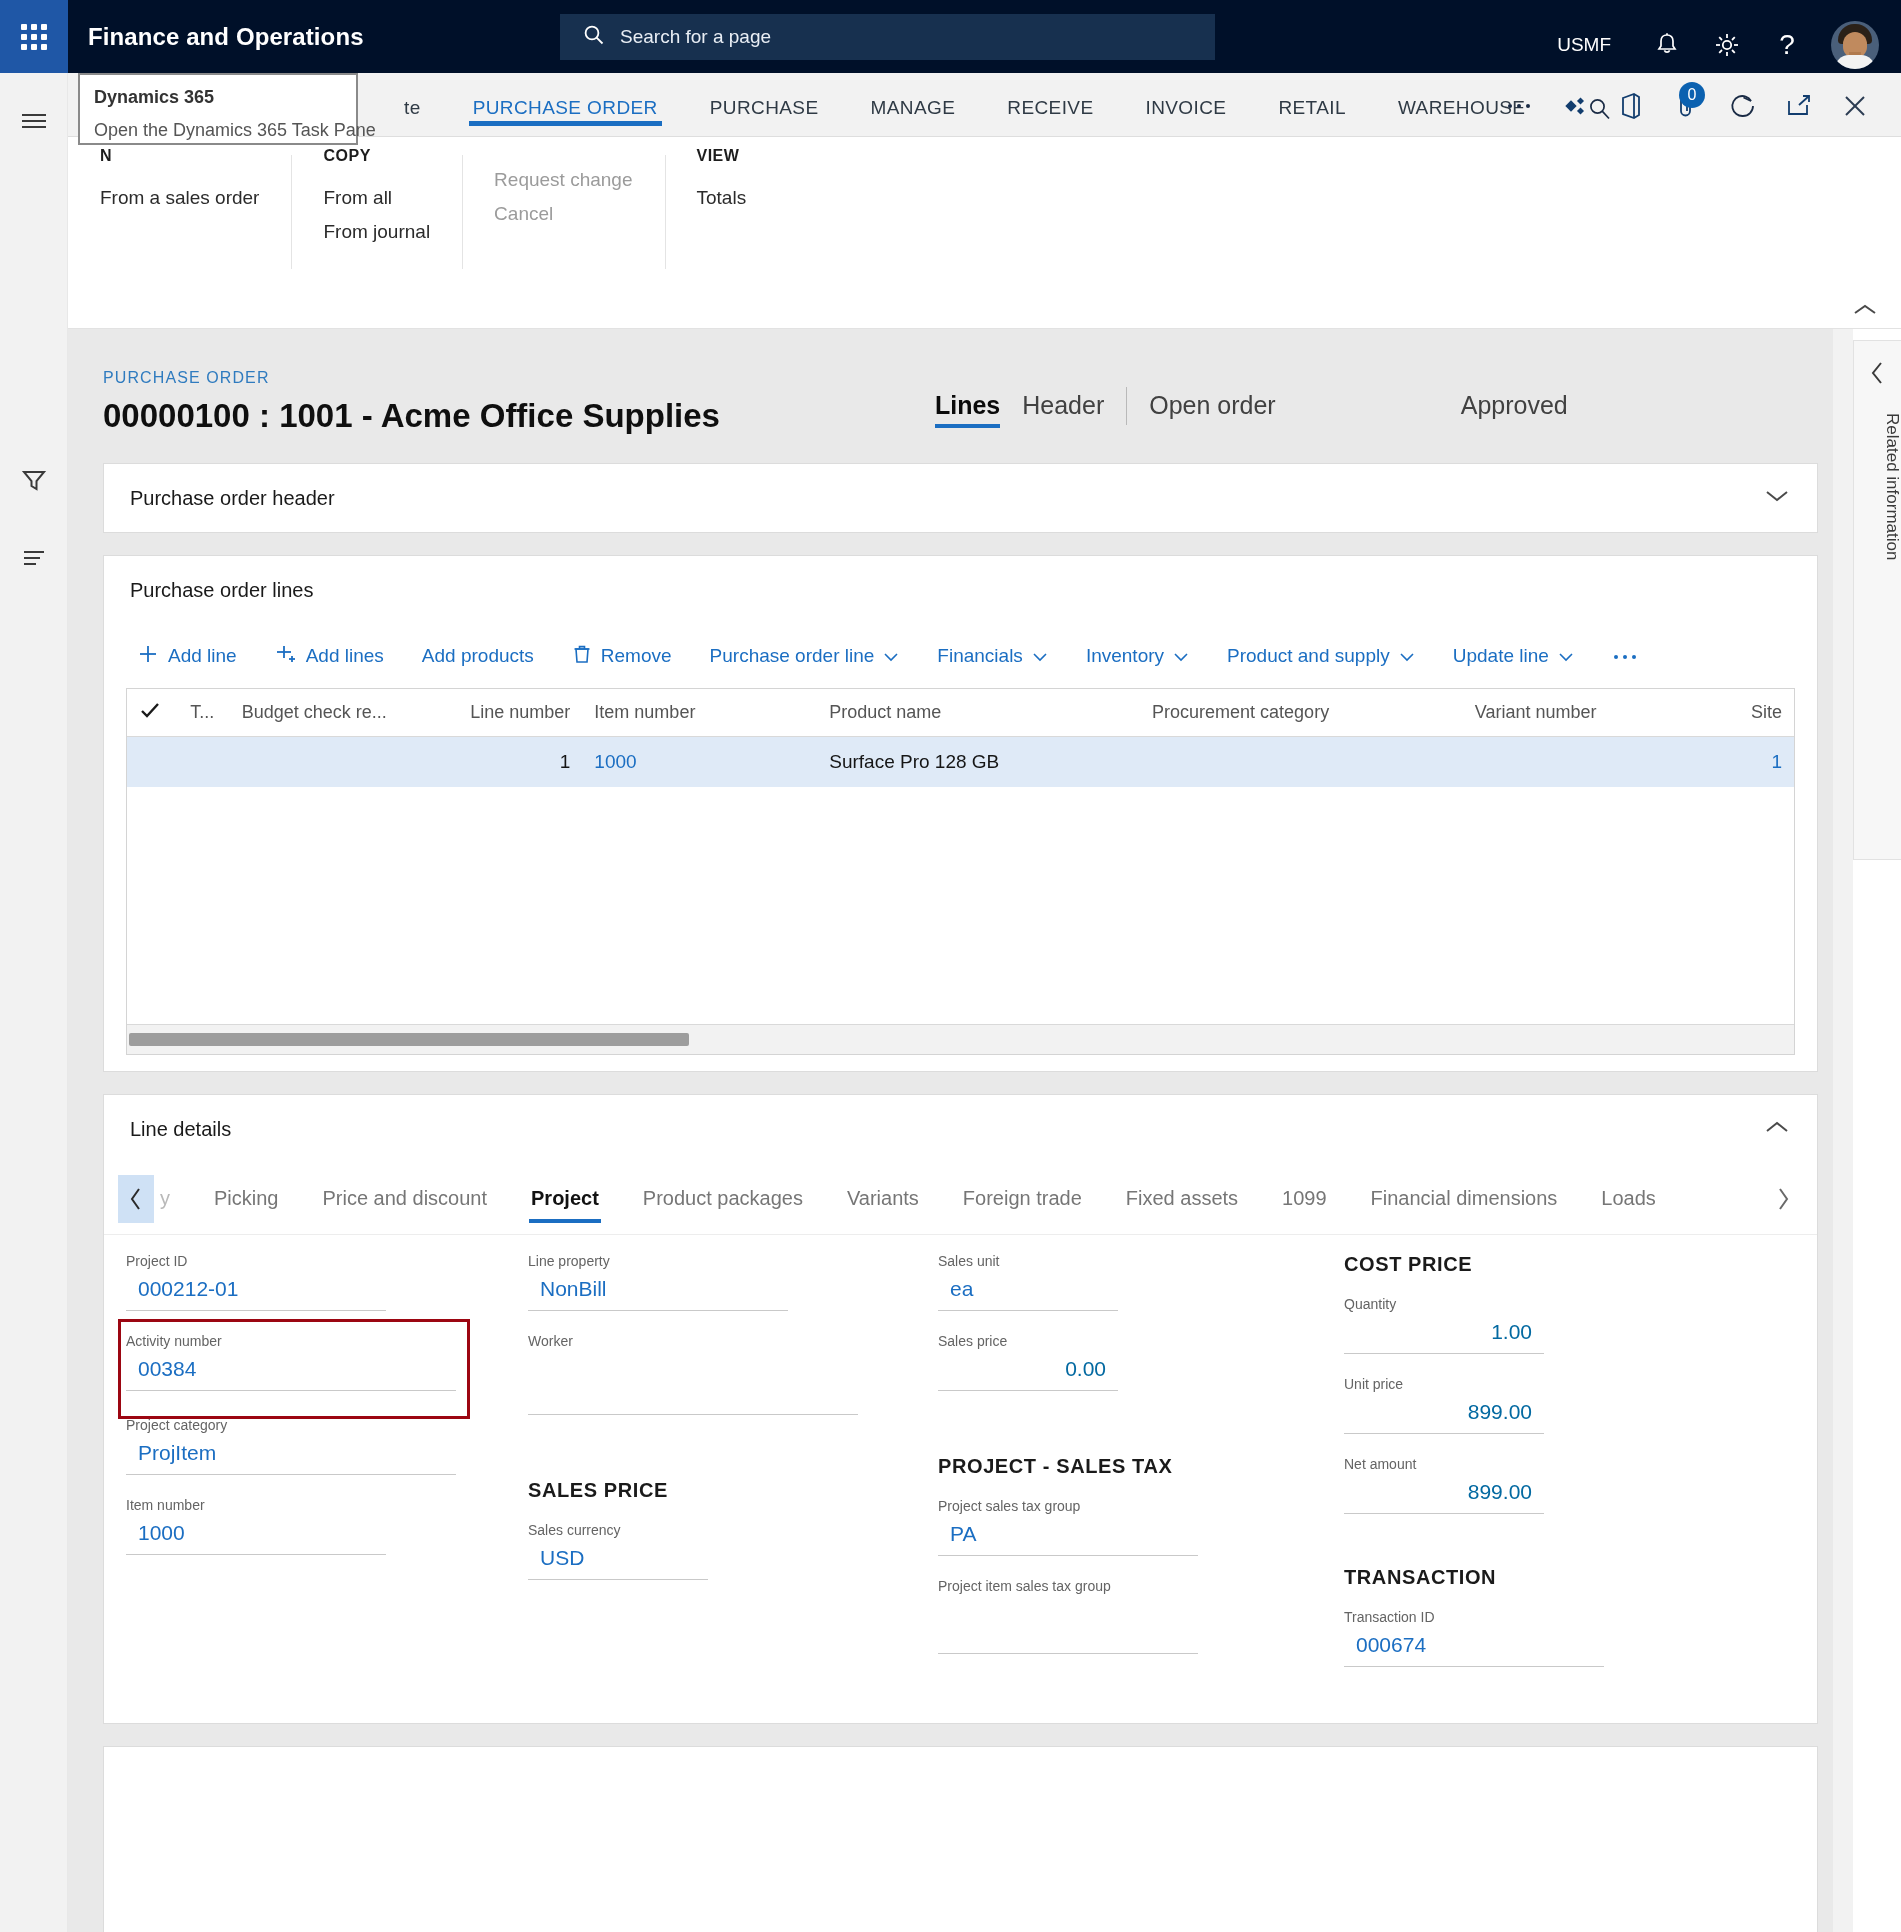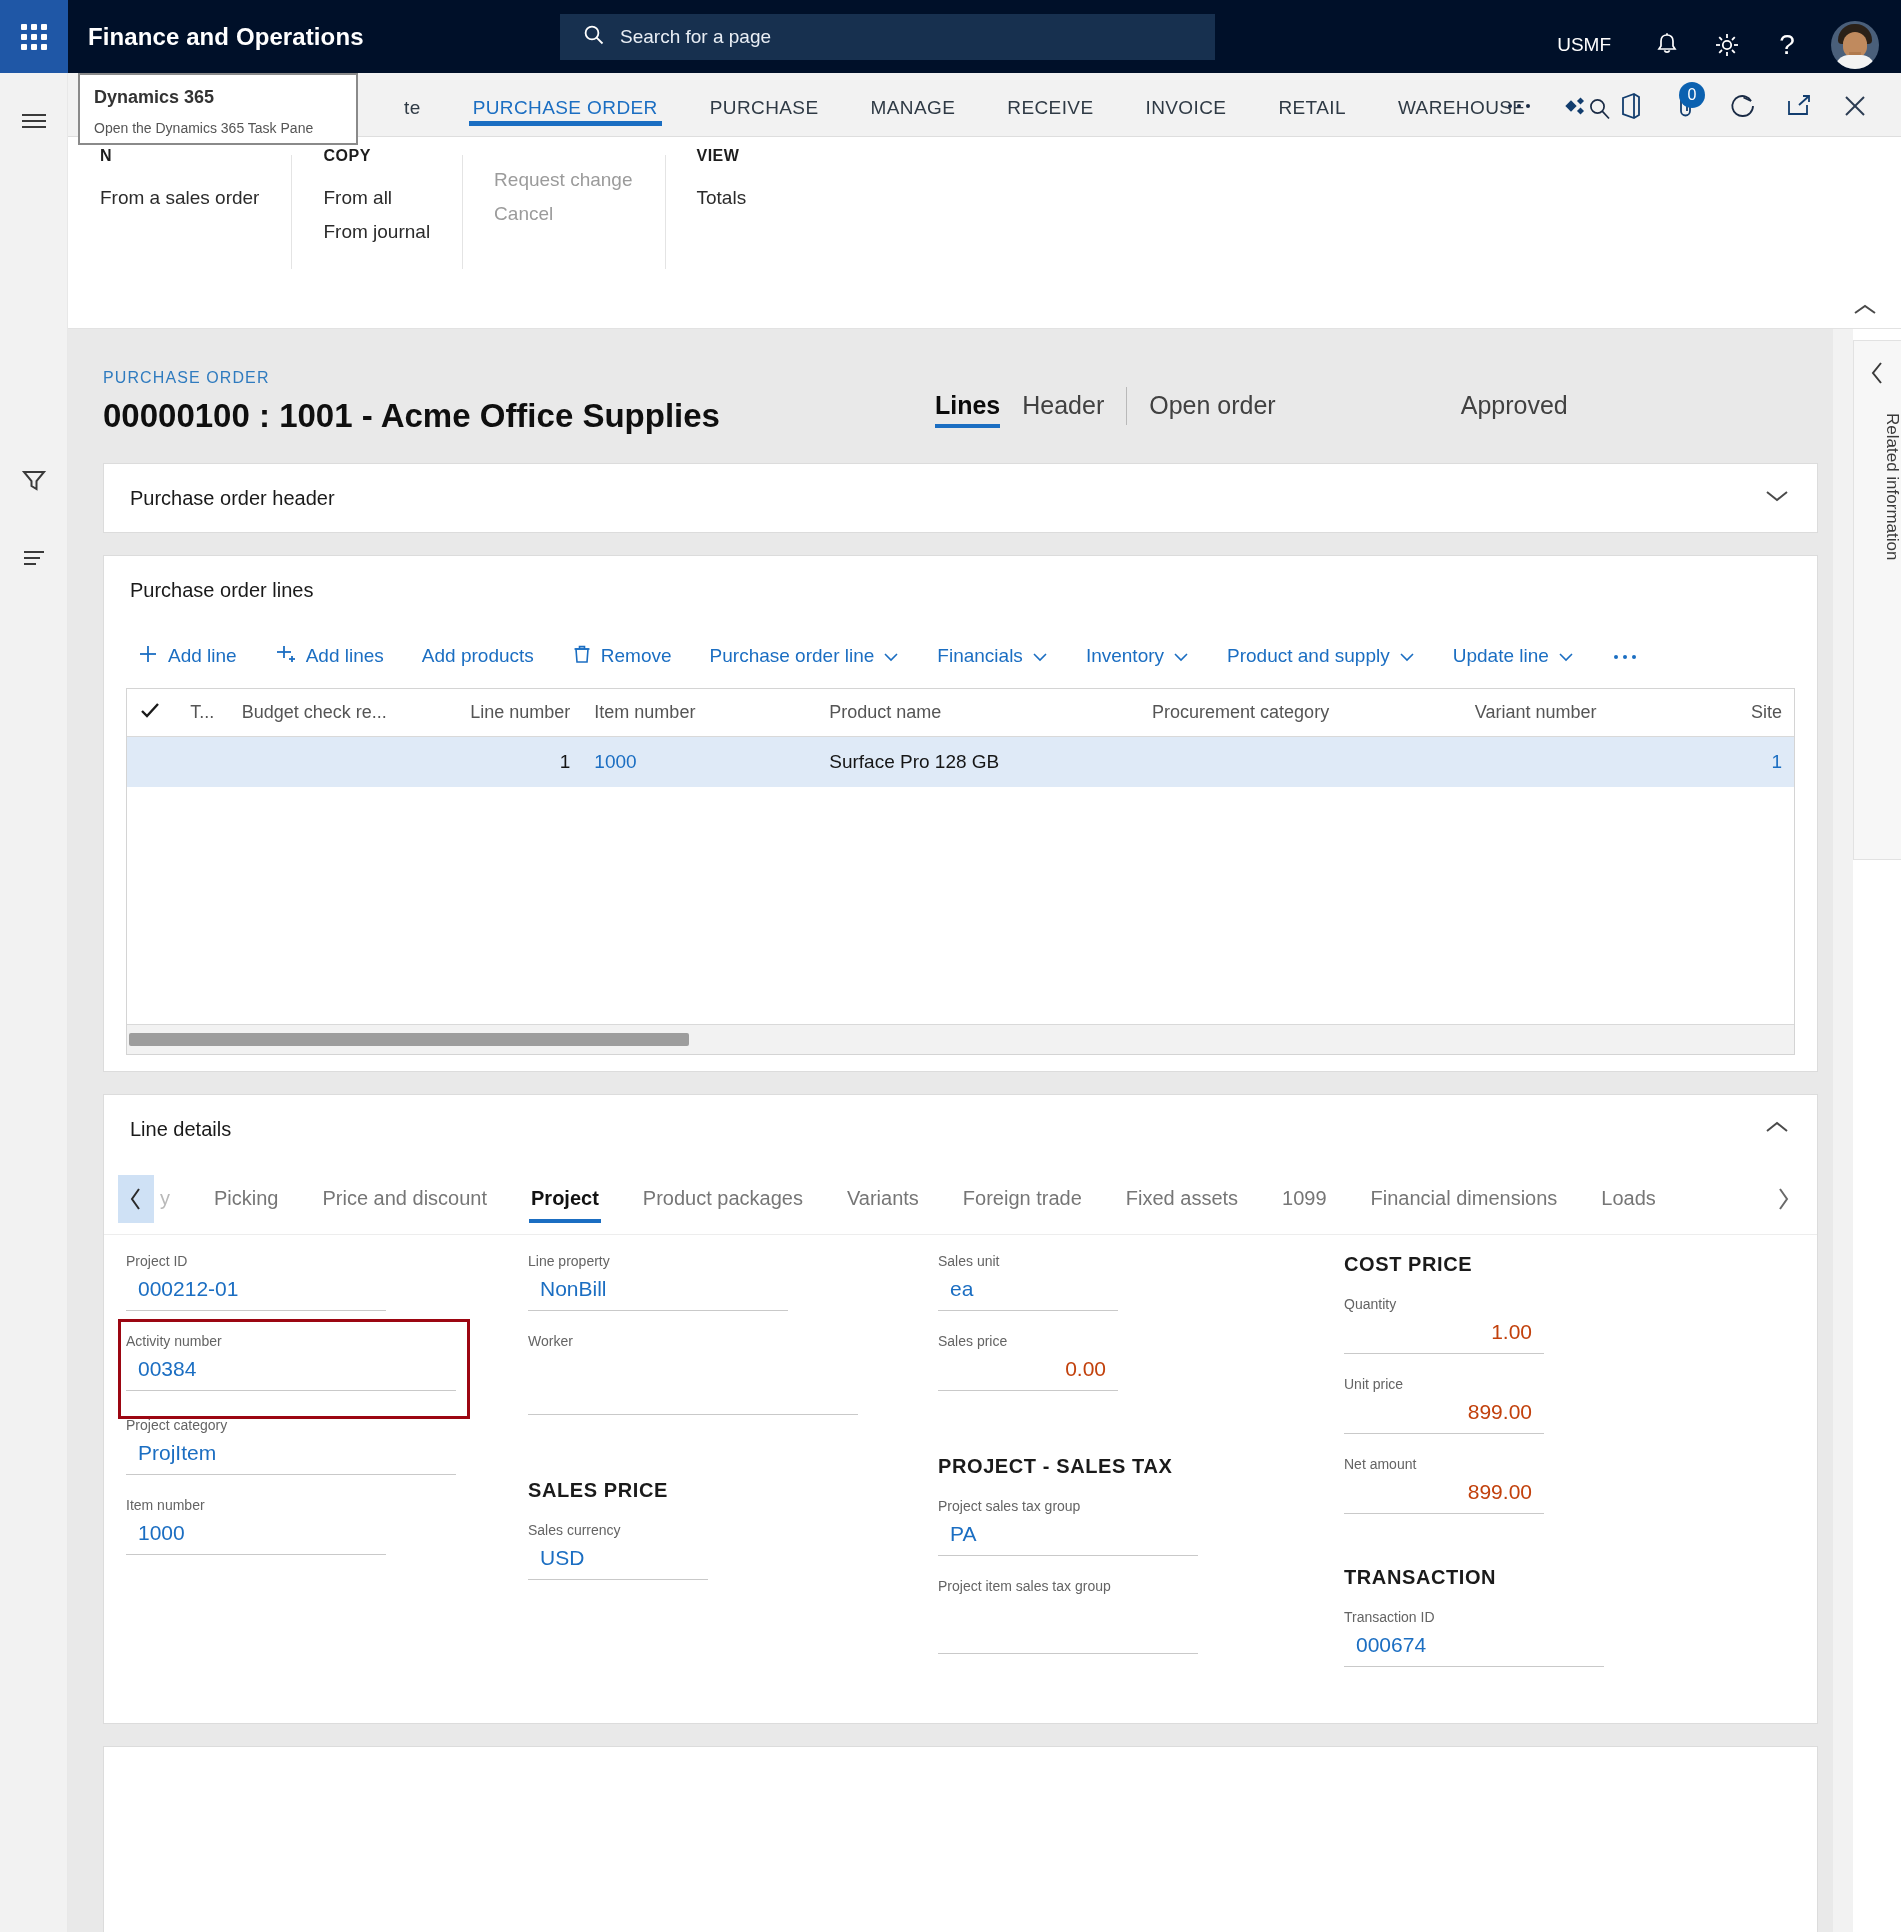--- a/index.html
+++ b/index.html
@@ -228,42 +228,42 @@
   .c3 { width: 400px; }
   .c4 { width: 420px; }
 
   .field { margin-bottom: 22px; position: relative; }
   .flabel { font-size: 14px; color: #646464; margin-bottom: 8px; }
   .fgroup { font-size: 20px; font-weight: bold; color: #1a1a1a; letter-spacing: 0.6px; margin: 18px 0 20px 0; text-transform: uppercase; }
   .fval {
     font-size: 21px; color: #1b6ec2; padding: 0 0 8px 12px; border-bottom: 1px solid #c9c9c9;
     min-height: 34px; cursor: text;
   }
-  .fval.dark { color: #c2410c; }
+  .fval.dark { color: #0369a1; }
   .fval.num { text-align: right; padding-right: 12px; }
   .fval.empty { min-height: 34px; }
   .w330 { width: 330px; }
   .w260 { width: 260px; }
   .w200 { width: 200px; }
   .w180 { width: 180px; }
 
   .highlight-box {
     position: absolute; left: -8px; top: -14px; width: 352px; height: 100px;
     border: 3px solid #9c0612; pointer-events: none;
   }
   .blankcard { background:#fff; border:1px solid #dcdcdc; margin: 22px 35px 0 35px; height: 212px; }
 
   
   .tooltip {
     position: absolute; left: 78px; top: 73px; width: 280px; height: 72px;
     background: #ffffff; border: 2px solid #8a8a8a; z-index: 50;
     padding: 12px 14px 0 14px;
   }
   .tooltip .tt-title { font-size: 18px; font-weight: bold; color: #333; }
-  .tooltip .tt-body { font-size: 14px; color: #555; margin-top: 12px; white-space: nowrap; }
+  .tooltip .tt-body { font-size: 18px; color: #555; margin-top: 12px; white-space: nowrap; }
 </style>
 </head>
 <body>
 
 <div class="topbar">
   <div class="waffle">
     <div class="waffle-grid">
       <i></i>
         <i></i>
         <i></i>

